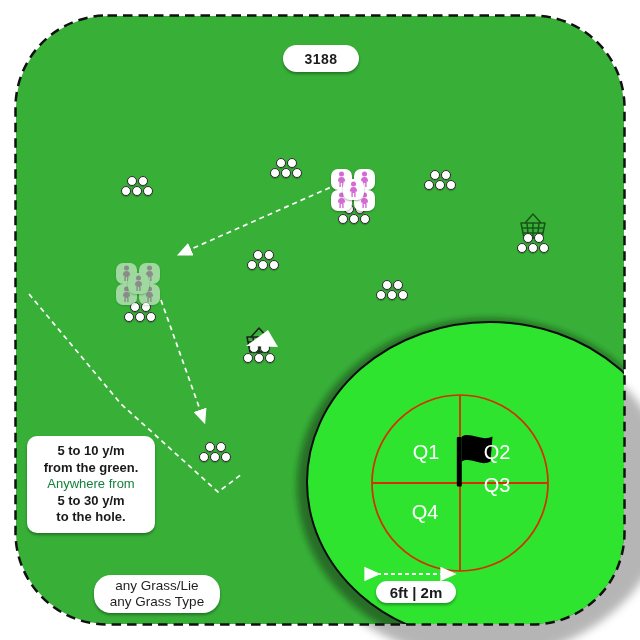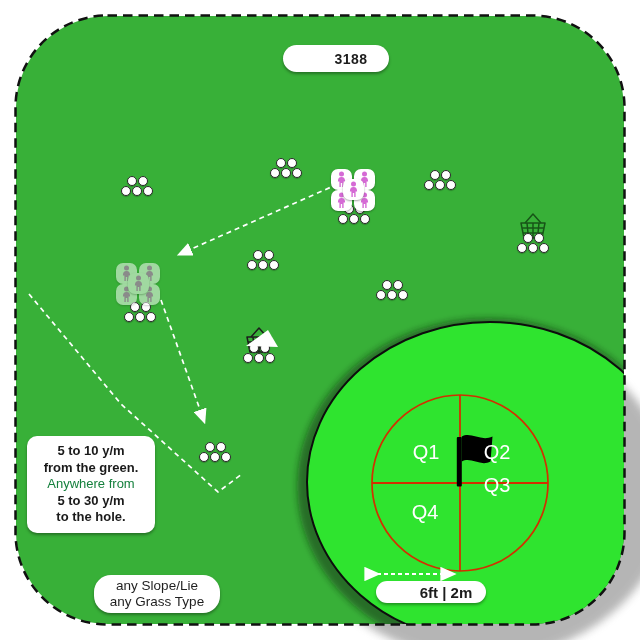--- a/index.html
+++ b/index.html
@@ -19,21 +19,21 @@
   #arrow-layer{z-index:10;}
   #scene-layer{z-index:30;}
   #decor-layer{z-index:40;}
   #label-layer{z-index:41;left:0;top:0;width:640px;height:640px;position:absolute;}
   #zoom-layer{z-index:50;}
   #zoom-text-layer{z-index:60;left:0;top:0;width:640px;height:640px;position:absolute;}
   #border-layer{position:absolute;left:0;top:0;z-index:100;pointer-events:none;}
 
   
   .pill{position:absolute;background:#ffffff;border-radius:999px;color:#1c1c1c;
-        box-shadow:0 2px 3px rgba(0,0,0,.35);display:flex;align-items:center;justify-content:center;padding-left:30px;}
+        box-shadow:0 2px 3px rgba(0,0,0,.35);display:flex;align-items:center;justify-content:center;}
   #badge{left:283px;top:45px;width:76px;height:27px;font-size:14px;font-weight:bold;letter-spacing:.5px;}
   #bucket-note{left:264px;top:322px;height:23px;padding:0 13px;font-size:13px;font-weight:600;white-space:nowrap;}
   #scale-pill{left:376px;top:581px;width:80px;height:22px;font-size:15px;font-weight:bold;}
   #conditions{left:94px;top:575px;width:126px;border-radius:17px;padding:3px 0;
               flex-direction:column;font-size:13.5px;font-weight:400;line-height:16px;color:#1f1f1f;}
   #info-box{position:absolute;left:27px;top:436px;width:124px;background:#ffffff;border-radius:10px;
             box-shadow:0 2px 3px rgba(0,0,0,.35);padding:7px 2px;text-align:center;
             font-size:13px;font-weight:bold;line-height:16.5px;color:#1a1a1a;}
   #info-box .muted{font-weight:400;color:#15803d;}
 
@@ -259,21 +259,21 @@
           <span>3188</span>
         </div>
         <div id="info-box">
           <div>5 to 10 y/m</div>
           <div>from the green.</div>
           <div class="muted">Anywhere from</div>
           <div>5 to 30 y/m</div>
           <div>to the hole.</div>
         </div>
         <div class="pill" id="conditions">
-          <div>any Slope/Lie</div>
+          <div>any Grass/Lie</div>
           <div>any Grass Type</div>
         </div>
       </div>
 
       <svg id="zoom-layer" class="layer" width="640" height="640">
         <defs>
             <filter id="blur2">
               <feGaussianBlur stdDeviation="3"></feGaussianBlur>
             </filter>
           </defs>

